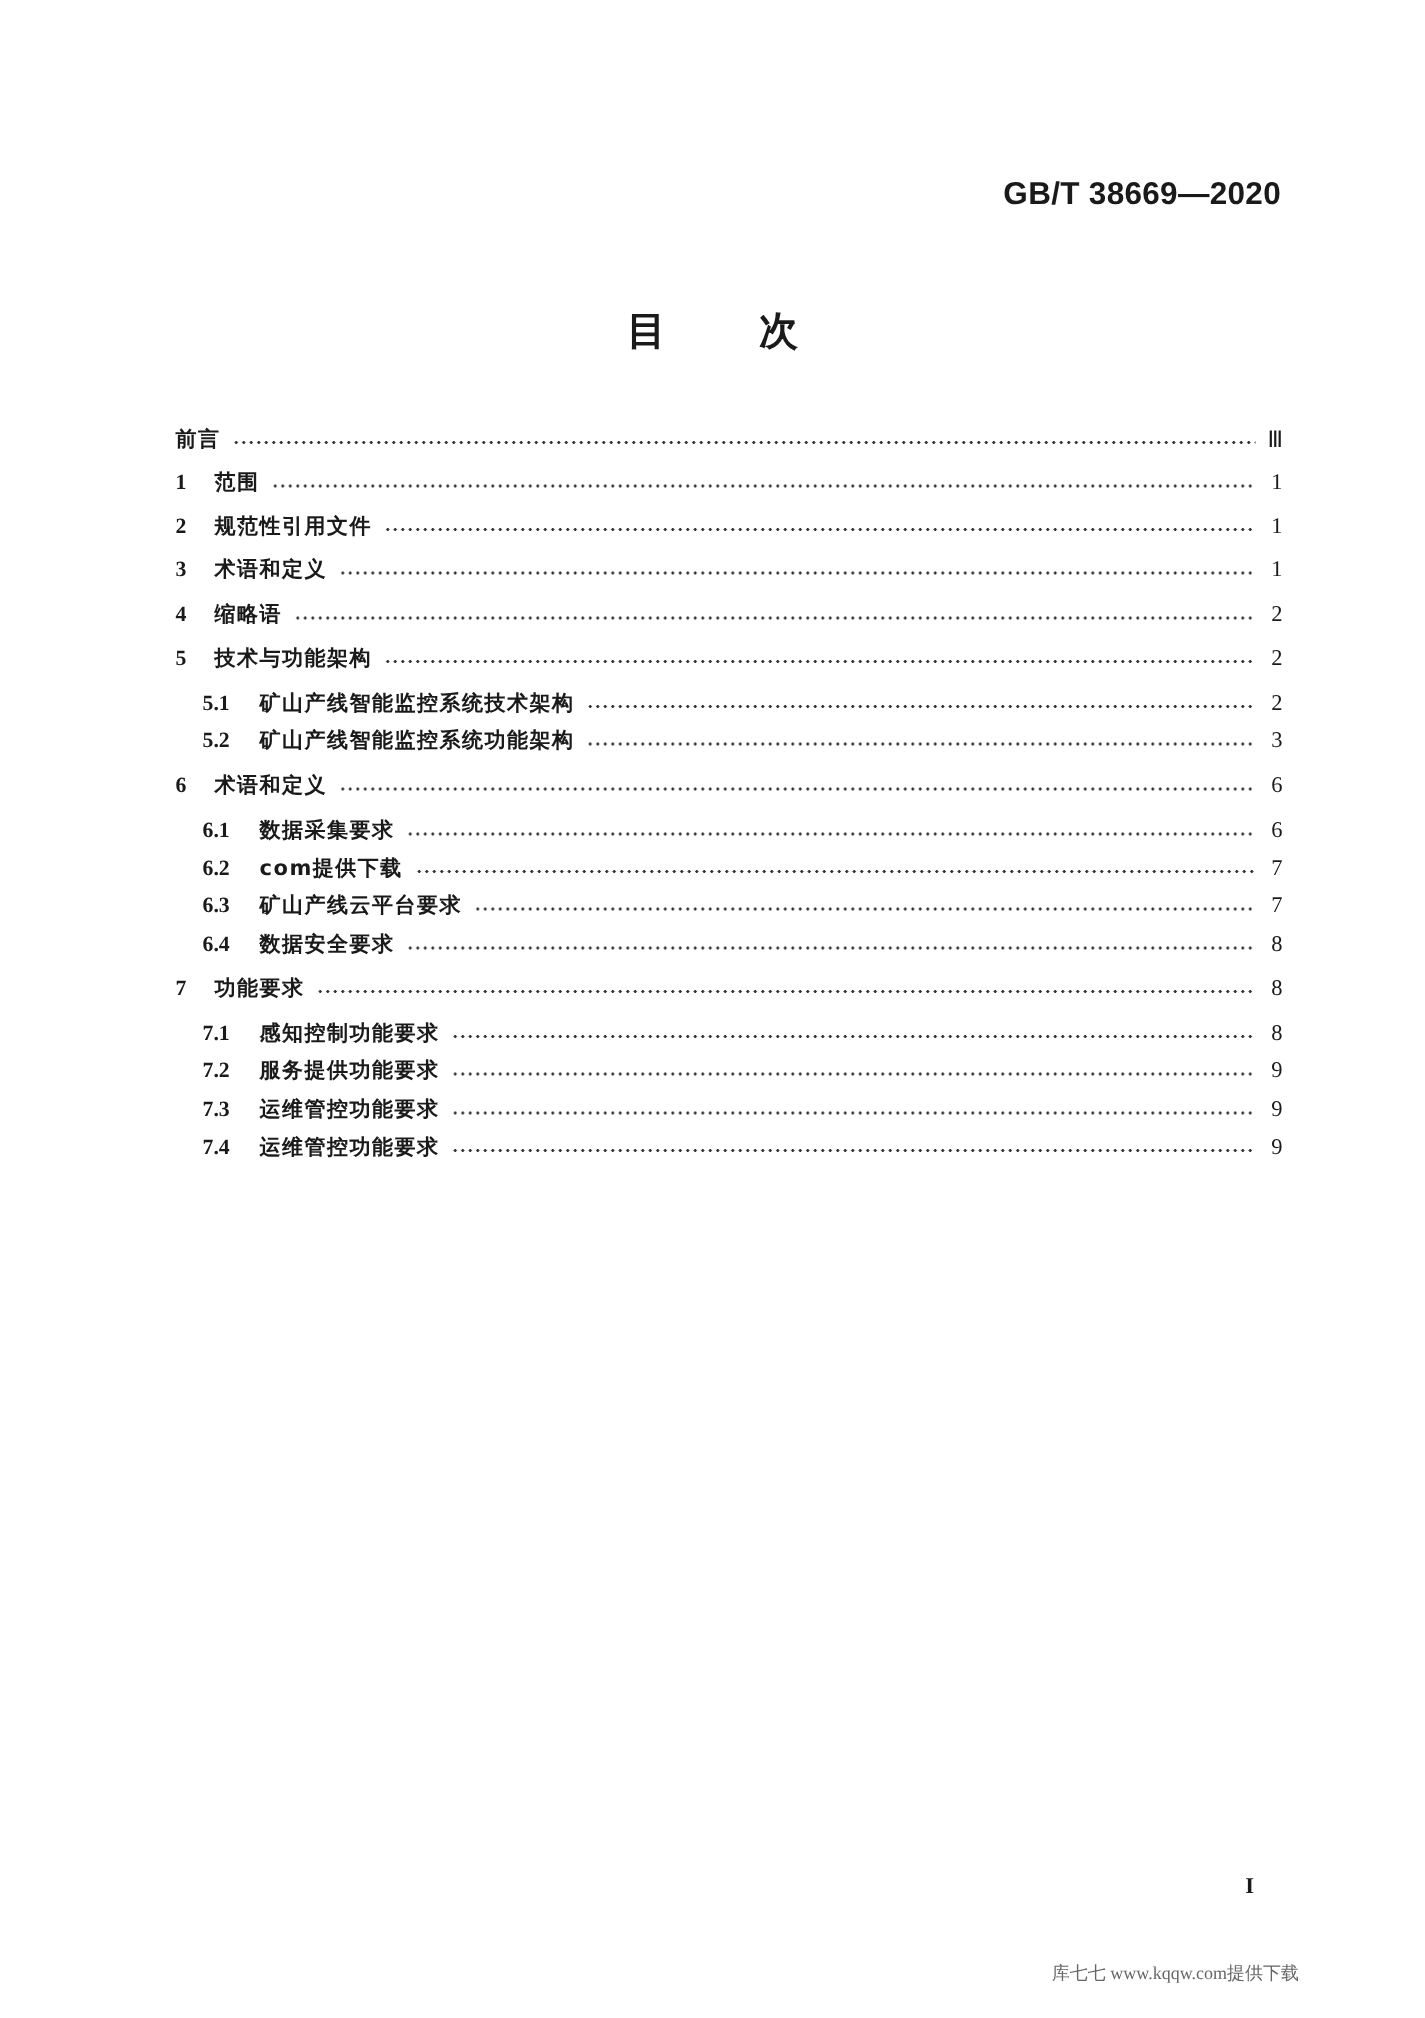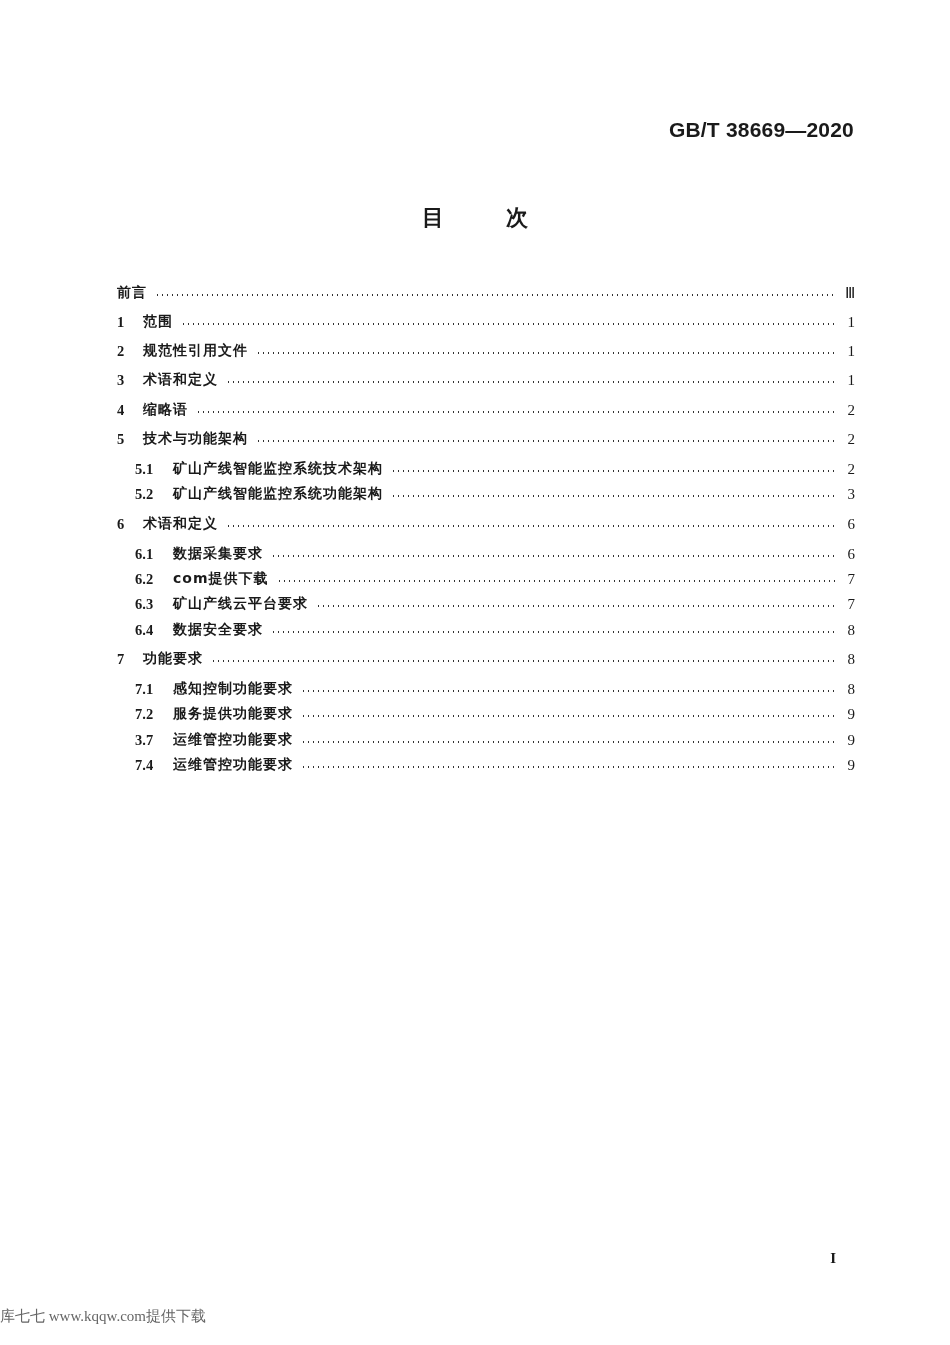--- a/index.html
+++ b/index.html
@@ -11,21 +11,21 @@
       color: #1a1a1a;
       font-family: "DejaVu Sans", sans-serif;
     }
     .std-code {
       position: absolute; top: 118px; right: 96px;
       font-family: "Liberation Sans", sans-serif;
       font-weight: bold; font-size: 21px; letter-spacing: 0.2px;
     }
     .toc-title {
       position: absolute; top: 203px; left: 0; width: 950px;
-      text-align: center; font-size: 22px; font-weight: bold;
+      text-align: center; font-size: 26px; font-weight: bold;
     }
     .toc-title span { display: inline-block; }
     .toc-title .gap { width: 62px; }
     .toc {
       position: absolute; left: 117px; width: 738px; top: 282px;
     }
     .row {
       position: absolute; left: 0; right: 0; height: 22px;
       display: flex; align-items: center;
       font-size: 14px;
@@ -43,22 +43,22 @@
       background-image: radial-gradient(circle, #333 0.9px, transparent 1.1px);
       background-size: 5px 2px; background-repeat: repeat-x;
       margin-right: 8px;
     }
     .page { flex: none; width: 10px; text-align: right; font-family: "Liberation Serif", serif; font-size: 15px; }
     .folio {
       position: absolute; top: 1250px; right: 114px;
       font-family: "Liberation Serif", serif; font-weight: bold; font-size: 15px;
     }
     .watermark {
-      position: absolute; top: 1307px; left: 0; width: 866px; text-align: left;
-      font-family: "Liberation Serif", serif; font-size: 15px; color: #666;
+      position: absolute; top: 1307px; left: 0; width: 866px; text-align: right;
+      font-family: "Liberation Serif", serif; font-size: 12px; color: #666;
     }
   </style>
 </head>
 <body>
 
 <div class="std-code">GB/T 38669—2020</div>
 
 <div class="toc-title">
   <span>目</span><span class="gap"></span><span>次</span>
 </div>
@@ -153,21 +153,21 @@
     <span class="leader"></span>
     <span class="page">8</span>
   </div>
   <div class="row sub" style="top:421px">
     <span class="num">7.2</span>
     <span class="label">服务提供功能要求</span>
     <span class="leader"></span>
     <span class="page">9</span>
   </div>
   <div class="row sub" style="top:447px">
-    <span class="num">3.7</span>
+    <span class="num">7.3</span>
     <span class="label">运维管控功能要求</span>
     <span class="leader"></span>
     <span class="page">9</span>
   </div>
   <div class="row sub" style="top:472px">
     <span class="num">7.4</span>
     <span class="label">运维管控功能要求</span>
     <span class="leader"></span>
     <span class="page">9</span>
   </div>

